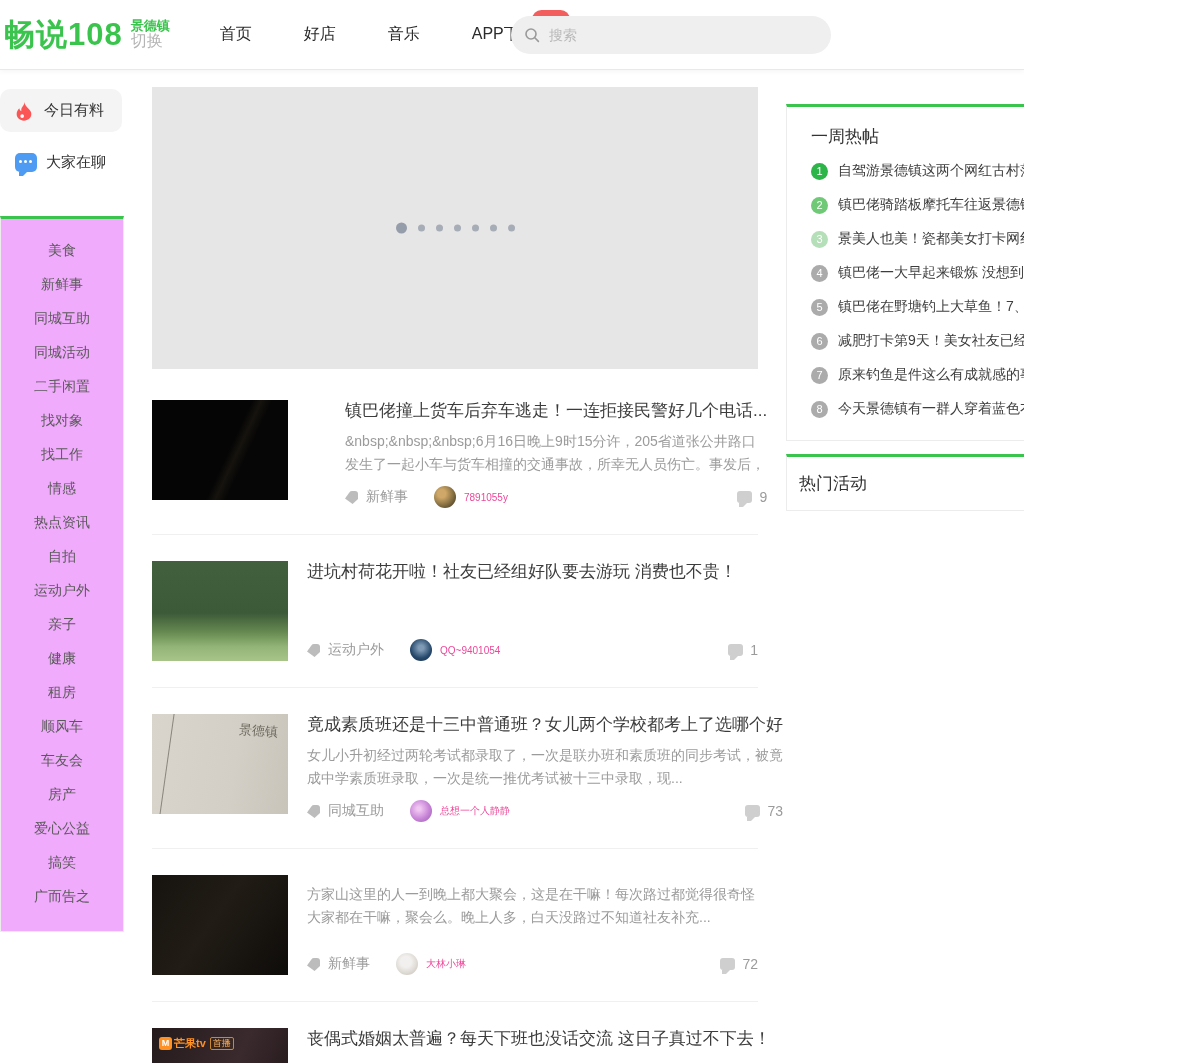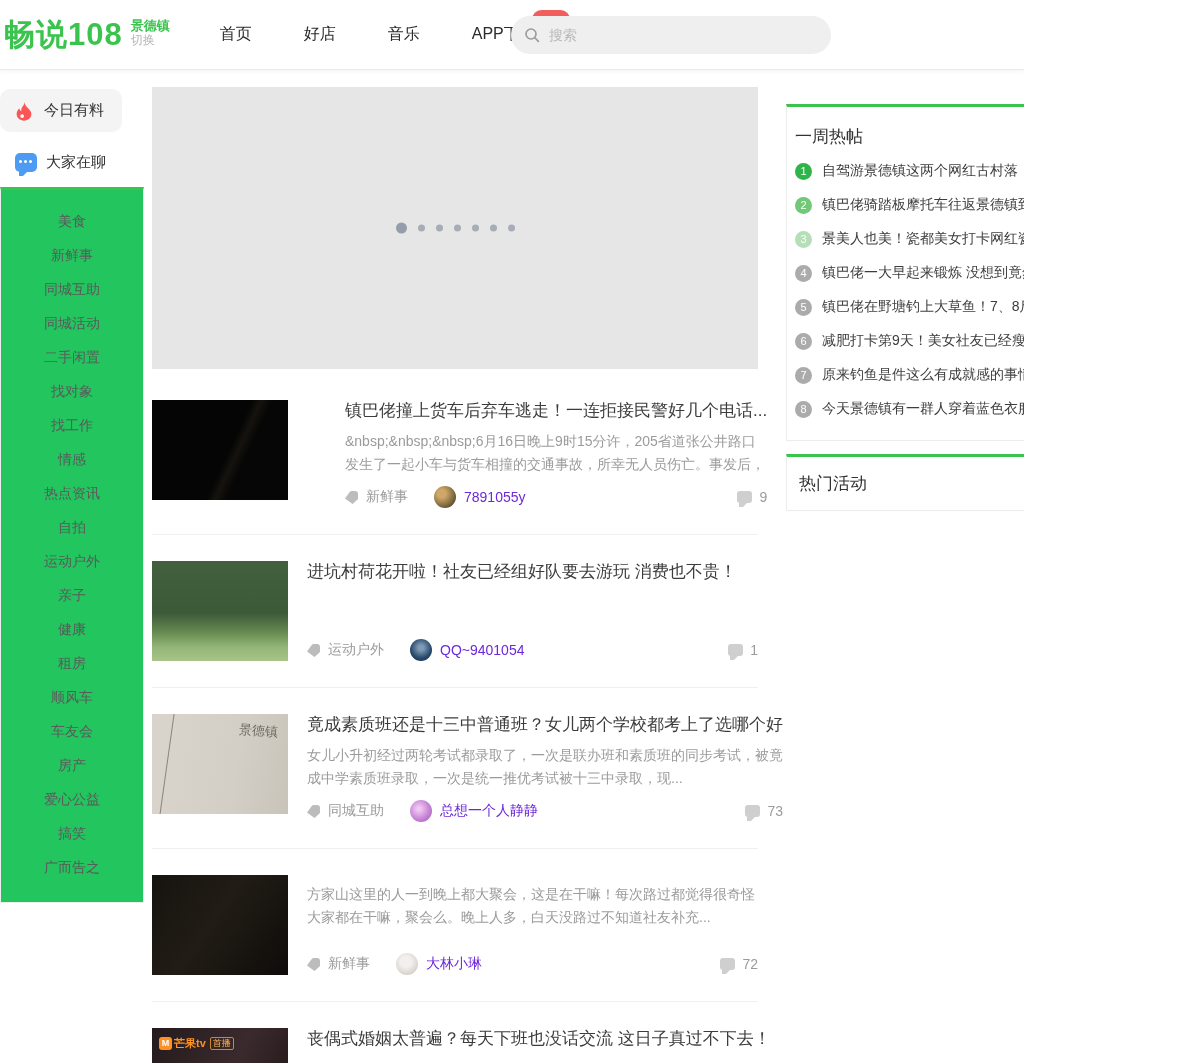--- a/index.html
+++ b/index.html
@@ -8,21 +8,21 @@
   .page { position:relative; width:1024px; height:1063px; overflow:hidden; background:#fff; }
 
   
   .header { position:absolute; top:0; left:0; width:1024px; height:70px; background:#fff;
     border-bottom:1px solid #e9e9e9; box-shadow:0 2px 5px rgba(0,0,0,0.04); z-index:5;
     display:flex; align-items:center; }
   .logo-wrap { display:flex; align-items:flex-start; margin-left:4px; }
   .logo { font-size:31px; font-weight:bold; color:#3bc44d; letter-spacing:1px; line-height:54px; }
   .city-block { margin-left:8px; margin-top:10px; }
   .city { color:#3bc44d; font-size:13px; font-weight:bold; line-height:15px; }
-  .switch { color:#b5b5b5; font-size:12px; line-height:15px; cursor:pointer; }
+  .switch { color:#b5b5b5; font-size:16px; line-height:15px; cursor:pointer; }
   .nav { display:flex; margin-left:50px; }
   .nav-item { font-size:16px; color:#2b2b2b; margin-right:52px; cursor:pointer; position:relative; white-space:nowrap; }
   .nav-item.app { margin-right:0; }
   .new-badge { position:absolute; top:-14px; right:-34px; background:#f25d5d; color:#fff;
     font-size:12px; line-height:12px; padding:3px 8px 4px; border-radius:10px; }
   .search { position:absolute; left:511px; top:16px; width:320px; height:38px; background:#efefef;
     border-radius:19px; display:flex; align-items:center; padding-left:13px; }
   .search input { border:none; outline:none; background:transparent; font-size:14px; color:#666;
     margin-left:9px; width:250px; font-family:inherit; }
   .search input::placeholder { color:#b9b9b9; }
@@ -32,21 +32,21 @@
   .quick-pill { margin-top:19px; width:122px; height:43px; background:#f4f4f4; border-radius:10px;
     display:flex; align-items:center; cursor:pointer; }
   .quick-pill .txt, .chat-row .txt { font-size:15px; color:#333; margin-left:9px; }
   .fire-icon { margin-left:13px; width:22px; height:22px; }
   .chat-row { margin-top:21px; display:flex; align-items:center; cursor:pointer; }
   .chat-icon { margin-left:15px; width:22px; height:19px; position:relative; background:#4d9bf2; border-radius:5px; }
   .chat-icon i { position:absolute; top:7px; width:3px; height:3px; border-radius:50%; background:#fff; }
   .chat-icon i:nth-child(1){ left:4px; } .chat-icon i:nth-child(2){ left:9px; } .chat-icon i:nth-child(3){ left:14px; }
   .chat-icon::after { content:""; position:absolute; bottom:-4px; left:4px; border:4px solid transparent;
     border-top-color:#4d9bf2; border-left-color:#4d9bf2; border-bottom:0; }
-  .cat-box { margin-top:15px; width:144px; background:#22c55e; border:1px solid #ededed;
+  .cat-box { margin-top:44px; width:124px; background:#f0abfc; border:1px solid #ededed;
     border-top:3px solid #3bc44d; padding:14px 0 18px; }
   .cat-item { height:34px; line-height:34px; text-align:center; font-size:14px; color:#5a5a5a; cursor:pointer; }
 
   
   .main { position:absolute; left:152px; top:70px; width:606px; }
   .carousel { margin-top:17px; width:606px; height:282px; background:#e6e6e6; position:relative; cursor:pointer; }
   .dots { position:absolute; left:50%; top:50%; transform:translate(-50%,-50%); display:flex; align-items:center; }
   .dot { width:7px; height:7px; border-radius:50%; background:#a6adb6; margin:0 5.5px; cursor:pointer; }
   .dot.active { width:11px; height:11px; background:#959daa; }
 
@@ -74,31 +74,31 @@
   .fi-excerpt { margin-top:8px; font-size:14px; color:#9b9b9b; line-height:23px; max-height:46px; overflow:hidden; }
   .fi-meta { margin-top:auto; display:flex; align-items:center; padding-top:10px; }
   .tag-icon { width:13px; height:13px; background:#bcbcbc; border-radius:3px 3px 3px 7px;
     clip-path:polygon(0 0,62% 0,100% 42%,58% 100%,0 58%); transform:rotate(90deg); position:relative; }
   .fi-cat { font-size:14px; color:#9b9b9b; margin-left:8px; cursor:pointer; }
   .avatar { width:22px; height:22px; border-radius:50%; margin-left:26px; flex:none; cursor:pointer; }
   .av1 { background:radial-gradient(circle at 35% 35%,#cfa768 20%,#8a7344 55%,#2f2a1c 100%); }
   .av2 { background:radial-gradient(circle at 50% 40%,#7e9ab5 15%,#27496b 60%,#122c47 100%); }
   .av3 { background:radial-gradient(circle at 40% 40%,#f0c6f2 10%,#c785d6 55%,#9b59b6 100%); }
   .av4 { background:radial-gradient(circle at 45% 40%,#f2f0ee 30%,#d8d3cc 70%,#bdb6ac 100%); }
-  .fi-author { font-size:14px; color:#6d28d9; margin-left:8px; cursor:pointer; }
+  .fi-author { font-size:10px; color:#ec4899; margin-left:8px; cursor:pointer; }
   .fi-comments { margin-left:auto; display:flex; align-items:center; }
   .comment-icon { width:15px; height:12px; background:#cfcfcf; border-radius:3px; position:relative; }
   .comment-icon::after { content:""; position:absolute; bottom:-4px; left:2px; border:4px solid transparent;
     border-top-color:#cfcfcf; border-left-color:#cfcfcf; border-bottom:0; }
   .fi-count { font-size:14px; color:#9b9b9b; margin-left:7px; }
 
   
   .right { position:absolute; left:786px; top:70px; width:330px; }
   .hot-box { margin-top:34px; background:#fff; border:1px solid #ececec; border-top:3px solid #3bc44d;
-    padding:18px 0 14px 8px; }
+    padding:18px 0 14px 24px; }
   .box-title { font-size:17px; color:#333; margin-bottom:6px; }
   .hot-item { display:flex; align-items:center; height:34px; cursor:pointer; }
   .rank { width:17px; height:17px; border-radius:50%; color:#fff; font-size:11px; line-height:17px;
     text-align:center; flex:none; }
   .r1 { background:#2eb549; } .r2 { background:#6fc977; } .r3 { background:#b4dfb8; }
   .r4,.r5,.r6,.r7,.r8 { background:#ababab; }
   .hot-text { font-size:14px; color:#3d3d3d; margin-left:10px; white-space:nowrap; overflow:hidden; }
   .act-box { margin-top:13px; background:#fff; border:1px solid #ececec; border-top:3px solid #3bc44d;
     padding:15px 0 15px 12px; }
   .act-box .box-title { margin-bottom:0; }

